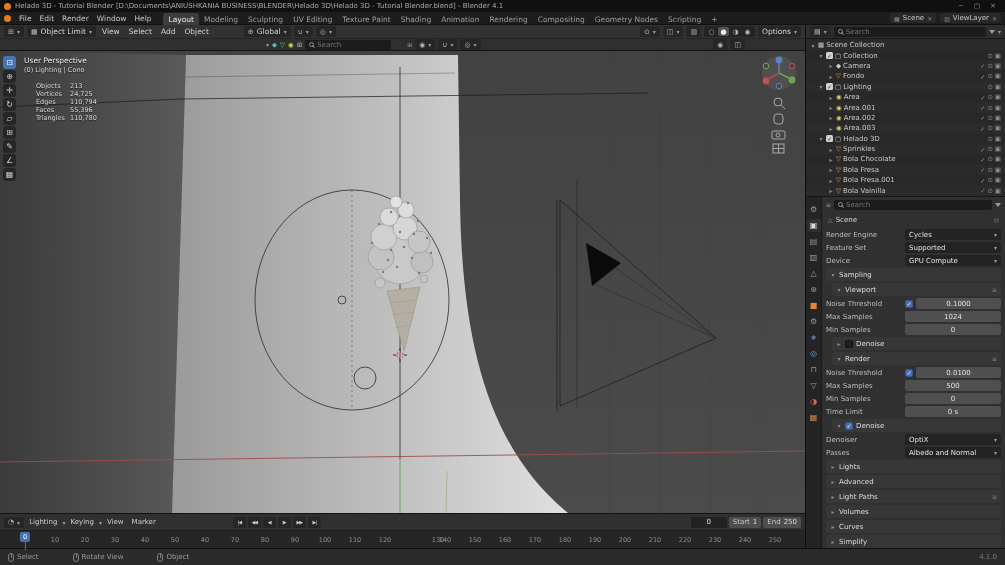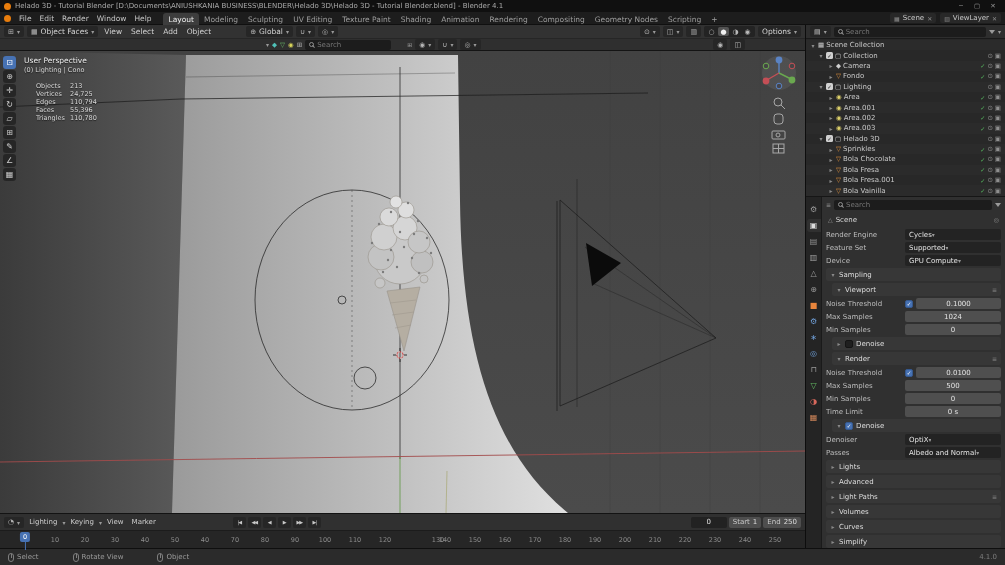--- a/index.html
+++ b/index.html
@@ -99,21 +99,21 @@
   .ptab:nth-child(13){color:#d8685c}
   .ptab:nth-child(14){color:#d88a5c}
   #pcontent{flex:1;background:#303030;display:flex;flex-direction:column;min-width:0;overflow:hidden}
   .phead{height:15px;display:flex;align-items:center;gap:3px;padding:0 4px;flex:none}
   .phead .search{flex:1}
   .crumb{height:15px;display:flex;align-items:center;gap:3px;padding:0 6px;flex:none;font-size:7px;color:#d8d8d8}
   .pbody{padding:2px 4px 0 4px;display:flex;flex-direction:column;gap:2px;overflow:hidden}
   .prow{display:flex;align-items:center;height:12px;gap:3px}
   .plabel{width:76px;text-align:left;color:#bdbdbd;font-size:7px;flex:none;white-space:nowrap}
   .pfield{flex:1;height:11px;border-radius:2px;display:flex;align-items:center;font-size:7px;color:#e3e3e3;min-width:0}
-  .dd{background:#232323;padding:0 4px;justify-content:flex-start}
+  .dd{background:#232323;padding:0 4px;justify-content:space-between}
   .dd span{white-space:nowrap;overflow:hidden}
   .nf{background:#4f4f4f;justify-content:center}
   .psec{height:13px;background:#373737;border-radius:2px;display:flex;align-items:center;gap:3px;padding:0 4px;color:#dedede;font-size:7px;flex:none}
   .psub{margin-left:6px}
   .handle{margin-left:auto;color:#8a8a8a;font-size:6px}
   .pcb{width:8px;height:8px;border-radius:2px;background:#1f1f1f;border:1px solid #141414;color:#fff;font-size:5.5px;display:flex;align-items:center;justify-content:center;flex:none}
   .pcb.on{background:#4772b3;border-color:#35598f}
   .pcb.off{color:transparent}
 
   
@@ -177,21 +177,21 @@
 
     <div id="left">
 
       <div id="vph">
         <span class="chip">
           <span class="ic">⊞</span>
           <span class="gx">▾</span>
         </span>
         <span class="chip">
           <span class="ic">▦</span>
-          <span>Object Faces</span>
+          <span>Object Limit</span>
           <span class="gx">▾</span>
         </span>
         <span class="hmenu">View</span>
         <span class="hmenu">Select</span>
         <span class="hmenu">Add</span>
         <span class="hmenu">Object</span>
         <span style="width:26px"></span>
         <span class="chip">
           <span class="ic">⊕</span>
           <span>Global</span>

